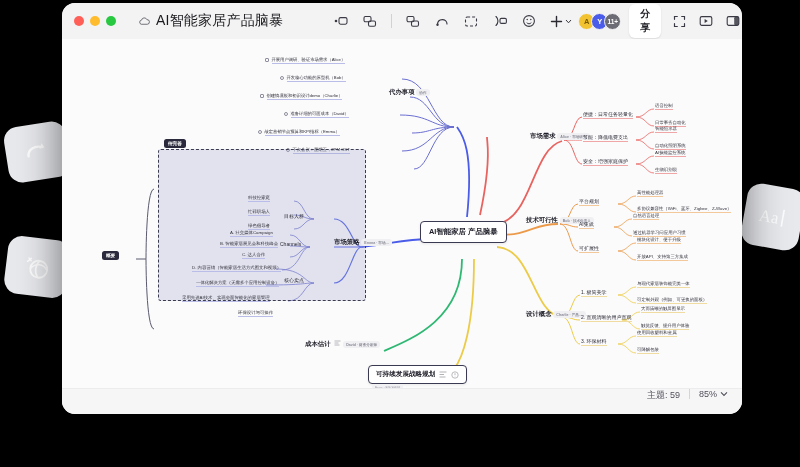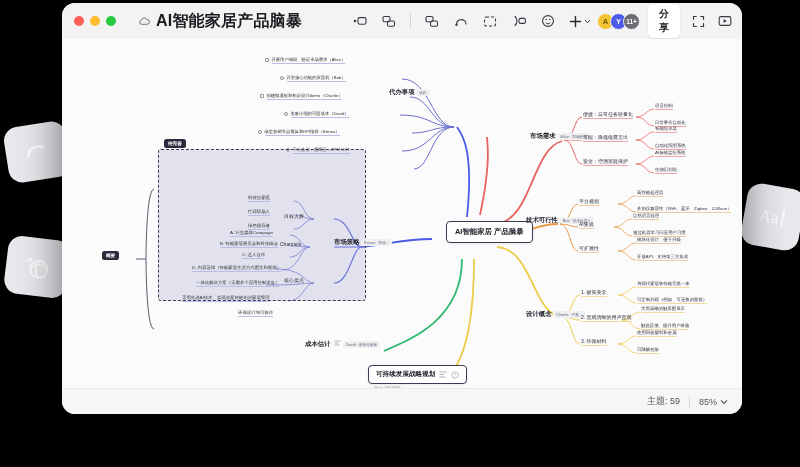--- a/index.html
+++ b/index.html
@@ -47,21 +47,21 @@
   }
   .traffic { display: flex; gap: 6px; align-items: center; }
   .dot { width: 10px; height: 10px; border-radius: 50%; }
   .dot.red { background: #ff5f57; }
   .dot.yellow { background: #febc2e; }
   .dot.green { background: #28c840; }
 
   .doc-title-wrap { display: flex; align-items: center; gap: 5px; margin-left: 16px; }
   .cloud-ico { width: 13px; height: 10px; }
   .doc-title {
-    font-size: 16px; font-weight: bold; color: #1b1b1f;
+    font-size: 14px; font-weight: normal; color: #1b1b1f;
     white-space: nowrap; letter-spacing: .2px;
   }
 
   .tb-tools { display: flex; align-items: center; gap: 13px; margin-left: 44px; }
   .tb-btn { width: 16px; height: 16px; display: flex; align-items: center; justify-content: center; cursor: default; }
   .tb-sep { width: 1px; height: 14px; background: #d2d2d6; }
   .plus-group { display: flex; align-items: center; gap: 2px; }
 
   .tb-right { margin-left: auto; display: flex; align-items: center; gap: 8px; }
   .avatars { display: flex; align-items: center; }
@@ -159,21 +159,21 @@
 
   .note-chip {
     position: absolute; font-size: 3.6px; color: #9a9aa6;
     background: #f1f1f4; border-radius: 3px; padding: 1.5px 3px;
   }
 
   
   .statusbar {
     height: 26px; flex: 0 0 26px;
     background: #f6f6f7;
-    display: flex; align-items: center; justify-content: flex-end;
+    display: flex; align-items: flex-start; justify-content: flex-end;
     padding-right: 14px; gap: 9px;
     font-size: 9px; color: #50505a;
     border-top: 1px solid #ececef;
   }
   .sb-sep { width: 1px; height: 10px; background: #d4d4d9; }
   .zoom-wrap { display: flex; align-items: center; gap: 3px; }
 </style>
 </head>
 <body>
 
@@ -362,21 +362,21 @@
           <path d="M248 208 C238 208,238 218,228 218" stroke="#6b6fd0" stroke-width=".8" fill="none"></path>
           <path d="M248 208 C238 208,238 231,220 231" stroke="#6b6fd0" stroke-width=".8" fill="none"></path>
           <path d="M252 244 C242 244,242 230,214 230" stroke="#6b6fd0" stroke-width=".8" fill="none"></path>
           <path d="M252 244 C242 244,242 246,204 246" stroke="#6b6fd0" stroke-width=".8" fill="none"></path>
           <path d="M252 244 C242 244,242 262,226 262" stroke="#6b6fd0" stroke-width=".8" fill="none"></path>
 
           <path d="M92 150 C84 150,84 220,84 220 C84 220,84 290,92 290" stroke="#5a5a6e" stroke-width="1" fill="none"></path>
           <path d="M84 220 L74 220" stroke="#5a5a6e" stroke-width="1" fill="none"></path>
         </svg>
 
-        <div class="center-node" style="left:384px; top:182px;">
+        <div class="center-node" style="left:358px; top:182px;">
           <span class="lbl">AI智能家居</span>
           <span class="lbl">产品脑暴</span>
         </div>
 
         <div class="node main-node" style="left:327px; top:48px;">
           <span>代办事项</span>
           <span class="owner">协作</span>
         </div>
         <div class="node" style="left:203px; top:18px;">
           <span class="todo-row">

